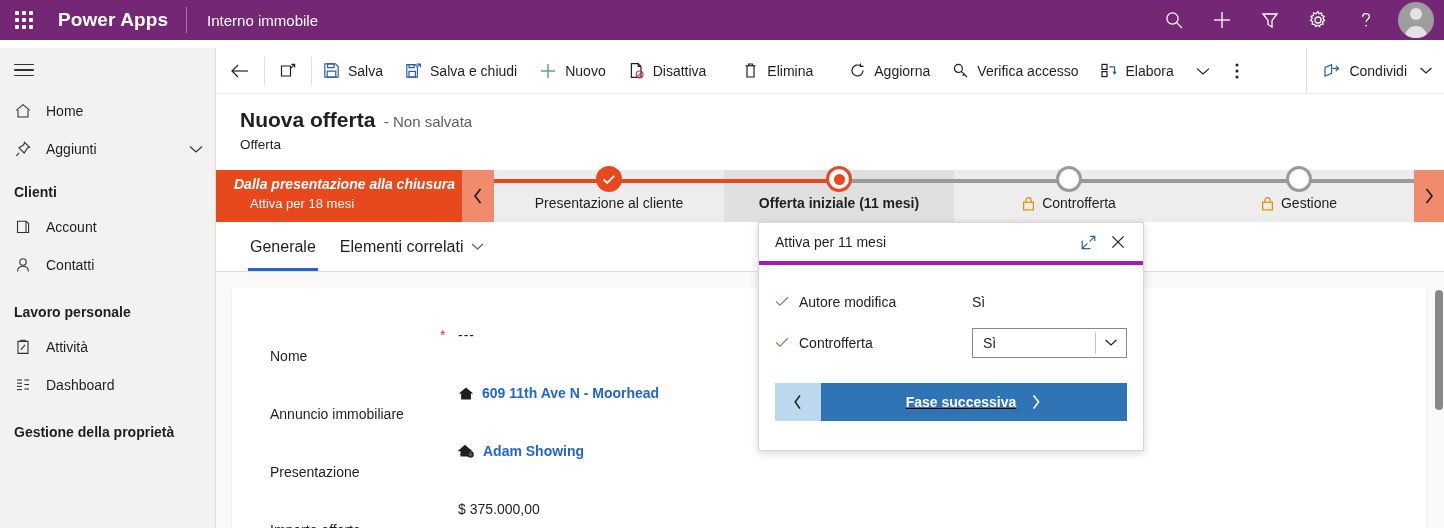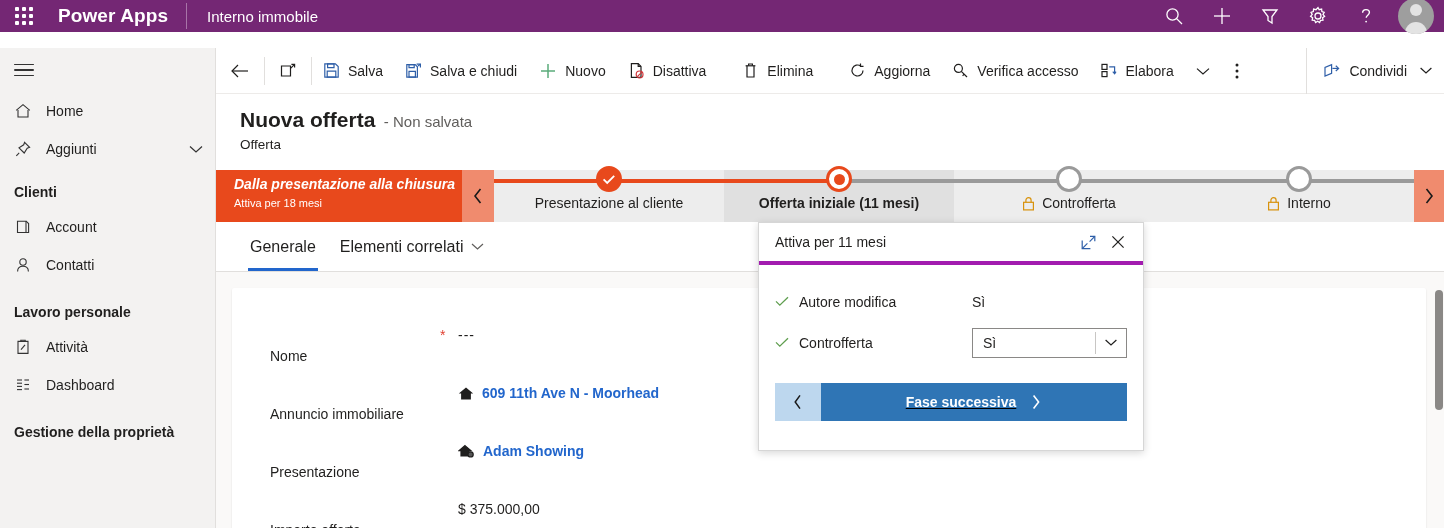--- a/index.html
+++ b/index.html
@@ -6,21 +6,21 @@
   html, body {
     width: 1444px; height: 528px;
     overflow: hidden;
     font-family: "Liberation Sans", sans-serif;
     background: #ffffff;
   }
   .app { position: relative; width: 1444px; height: 528px; }
 
   
   .topbar {
-    position: absolute; top: 0; left: 0; width: 1444px; height: 32px;
+    position: absolute; top: 0; left: 0; width: 1444px; height: 40px;
     background: #742774; display: flex; align-items: center;
   }
   .waffle { width: 48px; height: 48px; display: flex; align-items: center; justify-content: center; cursor: pointer; }
   .waffle-grid { display: grid; grid-template-columns: repeat(3, 4px); grid-template-rows: repeat(3, 4px); gap: 3px; }
   .waffle-grid i { display: block; width: 4px; height: 4px; background: #fff; border-radius: 1px; }
   .brand {
     color: #fff; font-size: 19px; font-weight: bold; padding: 0 16px 0 10px; letter-spacing: .1px;
     white-space: nowrap;
   }
   .brand-sep { width: 1px; height: 26px; background: #a874a8; margin: 0 2px; }
@@ -89,21 +89,21 @@
 
   
   .bpf {
     position: absolute; top: 170px; left: 216px; width: 1228px; height: 52px;
     display: flex; background: #ededed;
   }
   .bpf-head {
     width: 246px; background: #e8491c; color: #fff; padding: 5px 0 0 18px; position: relative; flex: 0 0 246px;
   }
   .bpf-head-title { font-size: 14px; font-weight: bold; line-height: 19px; font-style: italic; }
-  .bpf-head-sub { font-size: 11px; line-height: 19px; }
+  .bpf-head-sub { font-size: 13px; line-height: 19px; margin-left: 16px; }
   .bpf-prev {
     width: 32px; flex: 0 0 32px; background: #f08b6e; display: flex; align-items: center; justify-content: center;
     cursor: pointer; color: #1a1a1a;
   }
   .bpf-stages { flex: 1; display: flex; position: relative; }
   .bpf-next {
     width: 30px; flex: 0 0 30px; background: #f08b6e; display: flex; align-items: center; justify-content: center;
     cursor: pointer; color: #1a1a1a;
   }
   .stage {
@@ -557,21 +557,21 @@
       <div class="stage">
         <div class="line"></div>
         <div class="node"></div>
         <div class="stage-label">
           <span class="lock">
             <svg width="13" height="15" viewBox="0 0 13 15" fill="none" stroke="#d8920c" stroke-width="1.2">
               <rect x="1.6" y="6.3" width="9.8" height="7.6"></rect>
                 <path d="M3.9 6.3 V4.2 a2.6 2.6 0 0 1 5.2 0 V6.3"></path>
             </svg>
           </span>
-          <span>Interno</span>
+          <span>Gestione</span>
         </div>
       </div>
     </div>
 
     <div class="bpf-next">
       <svg width="14" height="20" viewBox="0 0 14 20" fill="none" stroke="#1a1a1a" stroke-width="1.6">
         <path d="M4.5 3 L10 10 L4.5 17"></path>
       </svg>
     </div>
   </div>

